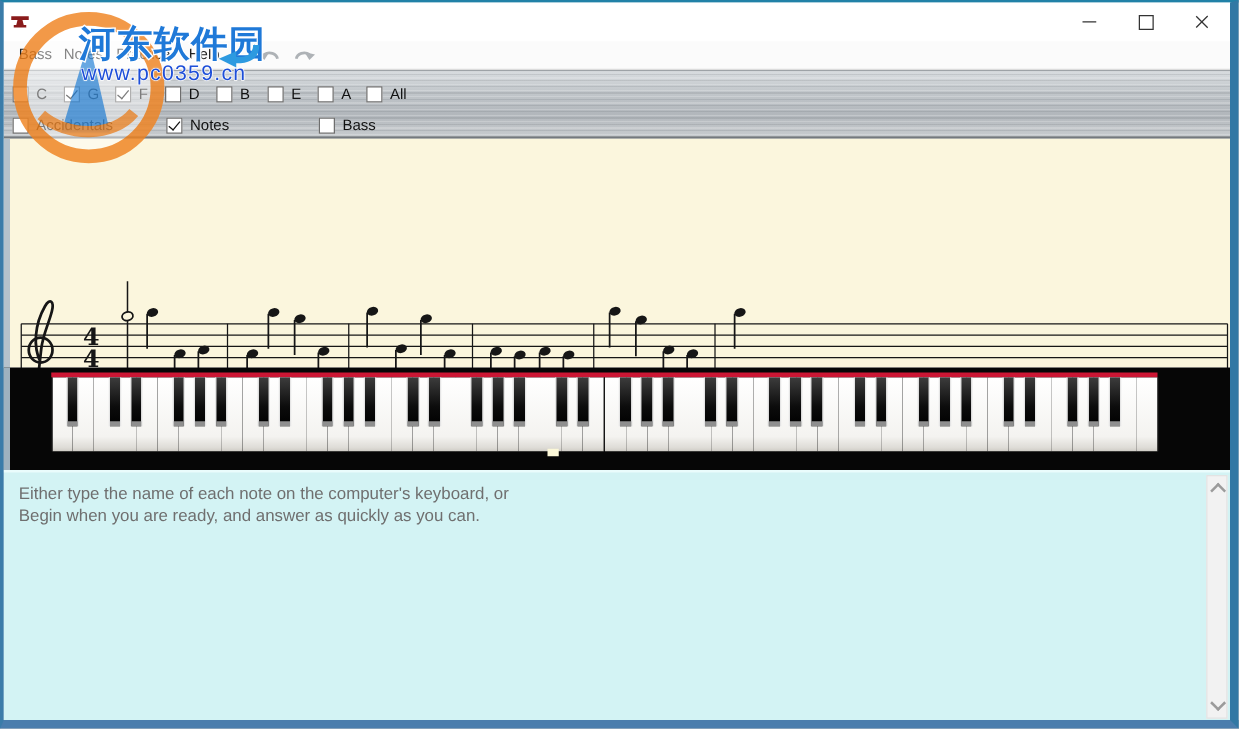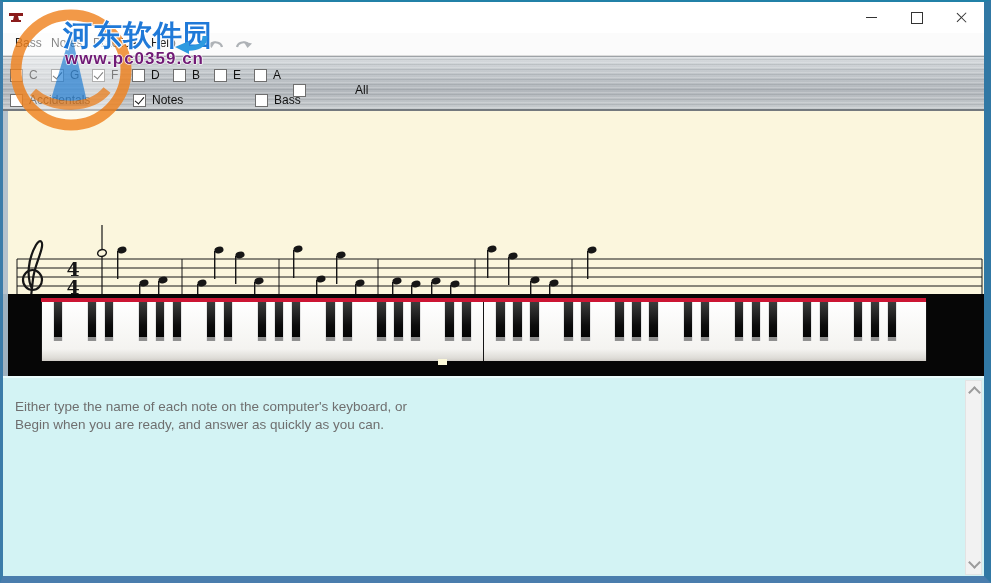--- a/index.html
+++ b/index.html
@@ -38,32 +38,32 @@
   .felt{position:absolute;top:4px;height:4px;background:#cc1634;}
   .wkey{position:absolute;top:8px;height:59px;box-sizing:border-box;border-right:1px solid #151515;
     background:linear-gradient(180deg,#ffffff 0%,#f4f3f0 80%,#dedcd7 95%,#cfccc6 100%);}
   .wkey.first{border-left:1px solid #151515;}
   .bkey{position:absolute;top:8px;height:39px;box-sizing:border-box;border-left:1px solid #e5e5e5;border-right:1px solid #e5e5e5;
     background:linear-gradient(180deg,#3c3c3c 0%,#0c0c0c 60%,#000 100%);}
   .bkey .tip{position:absolute;left:0;right:0;bottom:0;height:4px;background:#8f8f8f;}
   .mc-marker{position:absolute;background:#fcf8d8;}
   
   .instructions{position:relative;height:201px;background:#d3f3f4;box-sizing:border-box;
-    border-top:2px solid #eafcfc;color:#6f6f6f;font-size:13.5px;line-height:18px;padding:20px 30px 8px 12px;}
+    border-top:2px solid #eafcfc;color:#6f6f6f;font-size:13.5px;line-height:18px;padding:8px 30px 8px 12px;}
   .instr-line{white-space:nowrap;}
   .vscroll{position:absolute;top:2px;right:2px;bottom:2px;width:17px;background:#f2f2f2;border:1px solid #e3e3e3;box-sizing:border-box;}
   .chev{position:absolute;left:4px;width:7px;height:7px;border-left:2px solid #9b9b9b;border-top:2px solid #9b9b9b;}
   .chev.up{top:7px;transform:rotate(45deg);}
   .chev.down{bottom:7px;transform:rotate(225deg);}
   
   .watermark{position:absolute;left:0;top:0;width:420px;height:150px;pointer-events:none;}
   .wm-circle{position:absolute;left:2px;top:4px;opacity:.82;}
   .wm-name{position:absolute;left:60px;top:14px;font-size:29px;font-weight:bold;color:#1f79d8;letter-spacing:1px;
     -webkit-text-stroke:2px #fff;paint-order:stroke fill;text-shadow:0 0 2px #fff,0 0 2px #fff;}
-  .wm-url{position:absolute;left:62px;top:47px;font-size:17px;font-weight:bold;color:#701a75;letter-spacing:1px;
+  .wm-url{position:absolute;left:62px;top:47px;font-size:17px;font-weight:normal;color:#1d4ed8;letter-spacing:1px;
     -webkit-text-stroke:1px #fff;paint-order:stroke fill;text-shadow:0 0 2px #fff;}
   .wm-arrow{position:absolute;left:172px;top:30px;}
 </style>
 </head>
 <body>
 
 <div class="window">
 
   <div class="titlebar">
     <svg class="app-icon" width="16" height="14" viewBox="0 0 16 14">
@@ -125,21 +125,21 @@
         <span class="chk-label">B</span>
       </div>
       <div class="chk" style="left: 211px; top: 11px;">
         <div class="box"></div>
         <span class="chk-label">E</span>
       </div>
       <div class="chk" style="left: 251px; top: 11px;">
         <div class="box"></div>
         <span class="chk-label">A</span>
       </div>
-      <div class="chk" style="left: 290px; top: 26px; gap: 43px;">
+      <div class="chk" style="left: 290px; top: 11px;">
         <div class="box"></div>
         <span class="chk-label">All</span>
       </div>
       <div class="chk" style="left: 7px; top: 36px;">
         <div class="box"></div>
         <span class="chk-label">Accidentals</span>
       </div>
       <div class="chk" style="left: 130px; top: 36px;">
         <div class="box checked"></div>
         <span class="chk-label">Notes</span>

